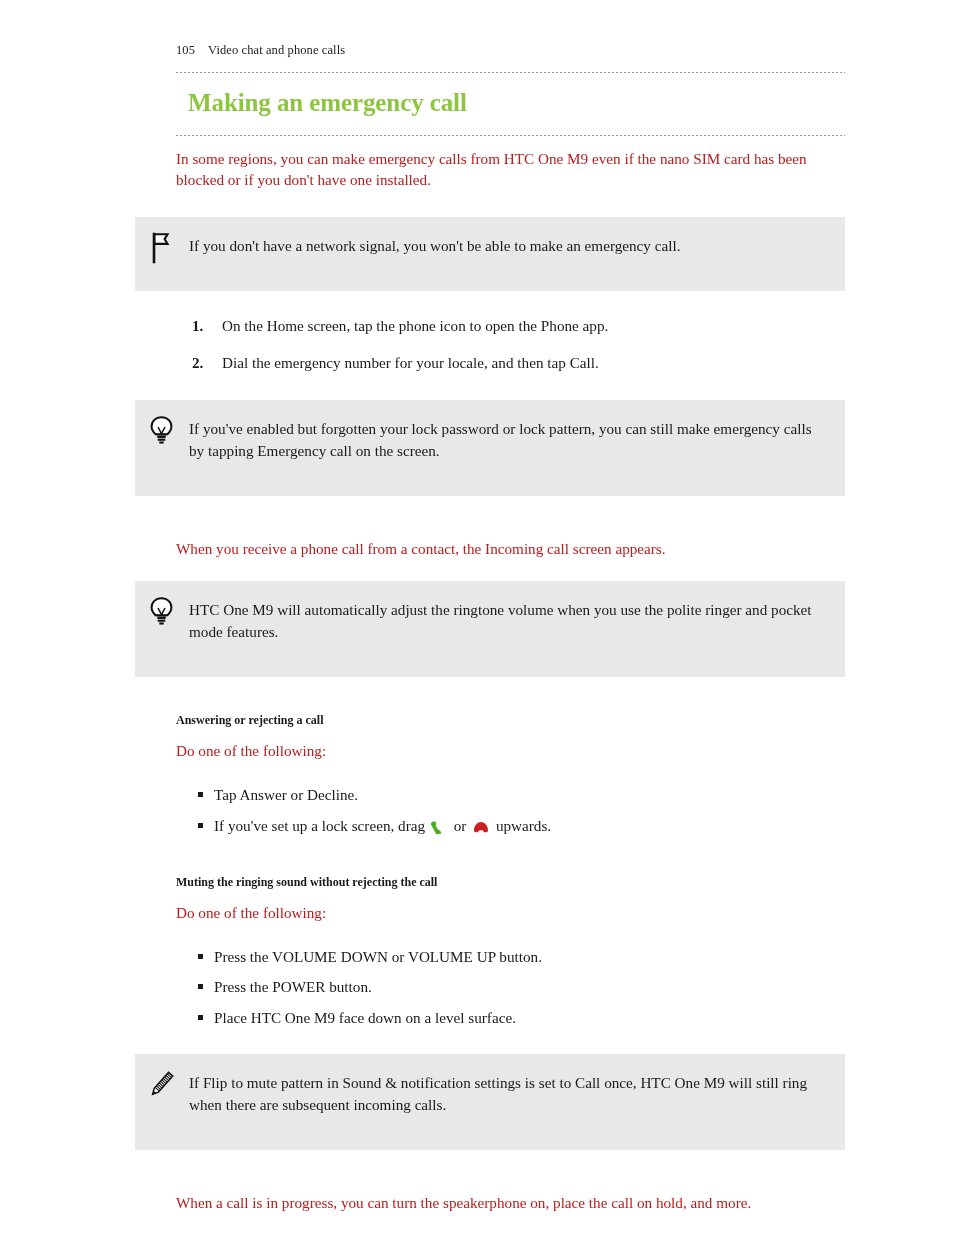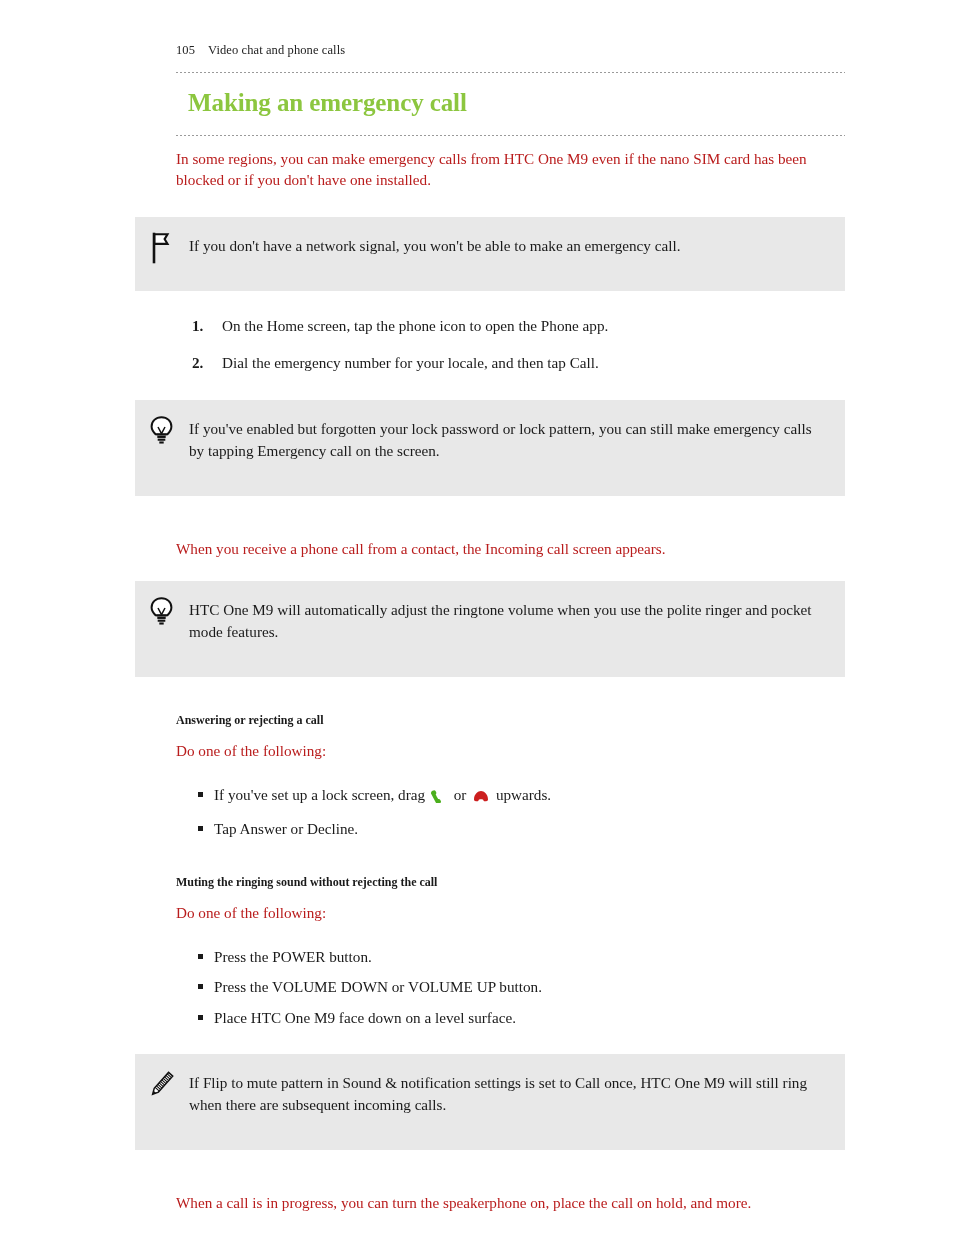--- a/index.html
+++ b/index.html
@@ -253,46 +253,46 @@
 
     <div class="spacer-36"></div>
 
     <h2 class="subhead">Answering or rejecting a call</h2>
     <p class="body tight">Do one of the following:</p>
 
     <div class="spacer-14"></div>
 
     <ul class="bullets">
       <li>
+        <span class="sq"></span><span>Tap </span><b>Answer</b><span> or </span><b>Decline</b><span>.</span>
+      </li>
+      <li>
         <span class="sq"></span><span>If you've set up a lock screen, drag </span><span class="inline-ico"><svg width="17" height="17" viewBox="0 0 17 17">
               <g transform="rotate(-28 8.5 8.5)">
                 <path d="M4.0 2.0 C5.6 2.0 6.6 2.5 6.6 3.6 L6.6 5.0 C6.6 6.0 5.9 6.4 5.2 6.6 C5.0 8.6 5.0 10.0 5.2 11.9 C5.9 12.1 6.6 12.5 6.6 13.5 L6.6 14.9 C6.6 16.0 5.6 16.5 4.0 16.5 C2.4 16.5 1.4 15.6 1.4 14.2 L1.4 4.3 C1.4 2.9 2.4 2.0 4.0 2.0 Z" fill="#4caf1e"></path>
               </g>
             </svg></span><span> or </span><span class="inline-ico"><svg width="18" height="14" viewBox="0 0 18 14">
               <path d="M2.0 10.5 C2.0 5.0 6.0 2.0 9.0 2.0 C12.0 2.0 16.0 5.0 16.0 10.5 C16.0 11.7 15.2 12.2 14.1 12.2 L12.8 12.2 C11.8 12.2 11.3 11.6 11.2 10.7 C9.7 10.2 8.3 10.2 6.8 10.7 C6.7 11.6 6.2 12.2 5.2 12.2 L3.9 12.2 C2.8 12.2 2.0 11.7 2.0 10.5 Z" fill="#cc1f1f"></path>
             </svg></span><span> upwards.</span>
       </li>
-      <li>
-        <span class="sq"></span><span>Tap </span><b>Answer</b><span> or </span><b>Decline</b><span>.</span>
-      </li>
     </ul>
 
     <div class="spacer-36"></div>
 
     <h2 class="subhead">Muting the ringing sound without rejecting the call</h2>
     <p class="body tight">Do one of the following:</p>
 
     <div class="spacer-14"></div>
 
     <ul class="bullets">
       <li>
+        <span class="sq"></span><span>Press the VOLUME DOWN or VOLUME UP button.</span>
+      </li>
+      <li>
         <span class="sq"></span><span>Press the POWER button.</span>
-      </li>
-      <li>
-        <span class="sq"></span><span>Press the VOLUME DOWN or VOLUME UP button.</span>
       </li>
       <li>
         <span class="sq"></span><span>Place HTC One M9 face down on a level surface.</span>
       </li>
     </ul>
 
     <div class="spacer-26"></div>
 
     <div class="callout">
       <span class="callout-icon">

